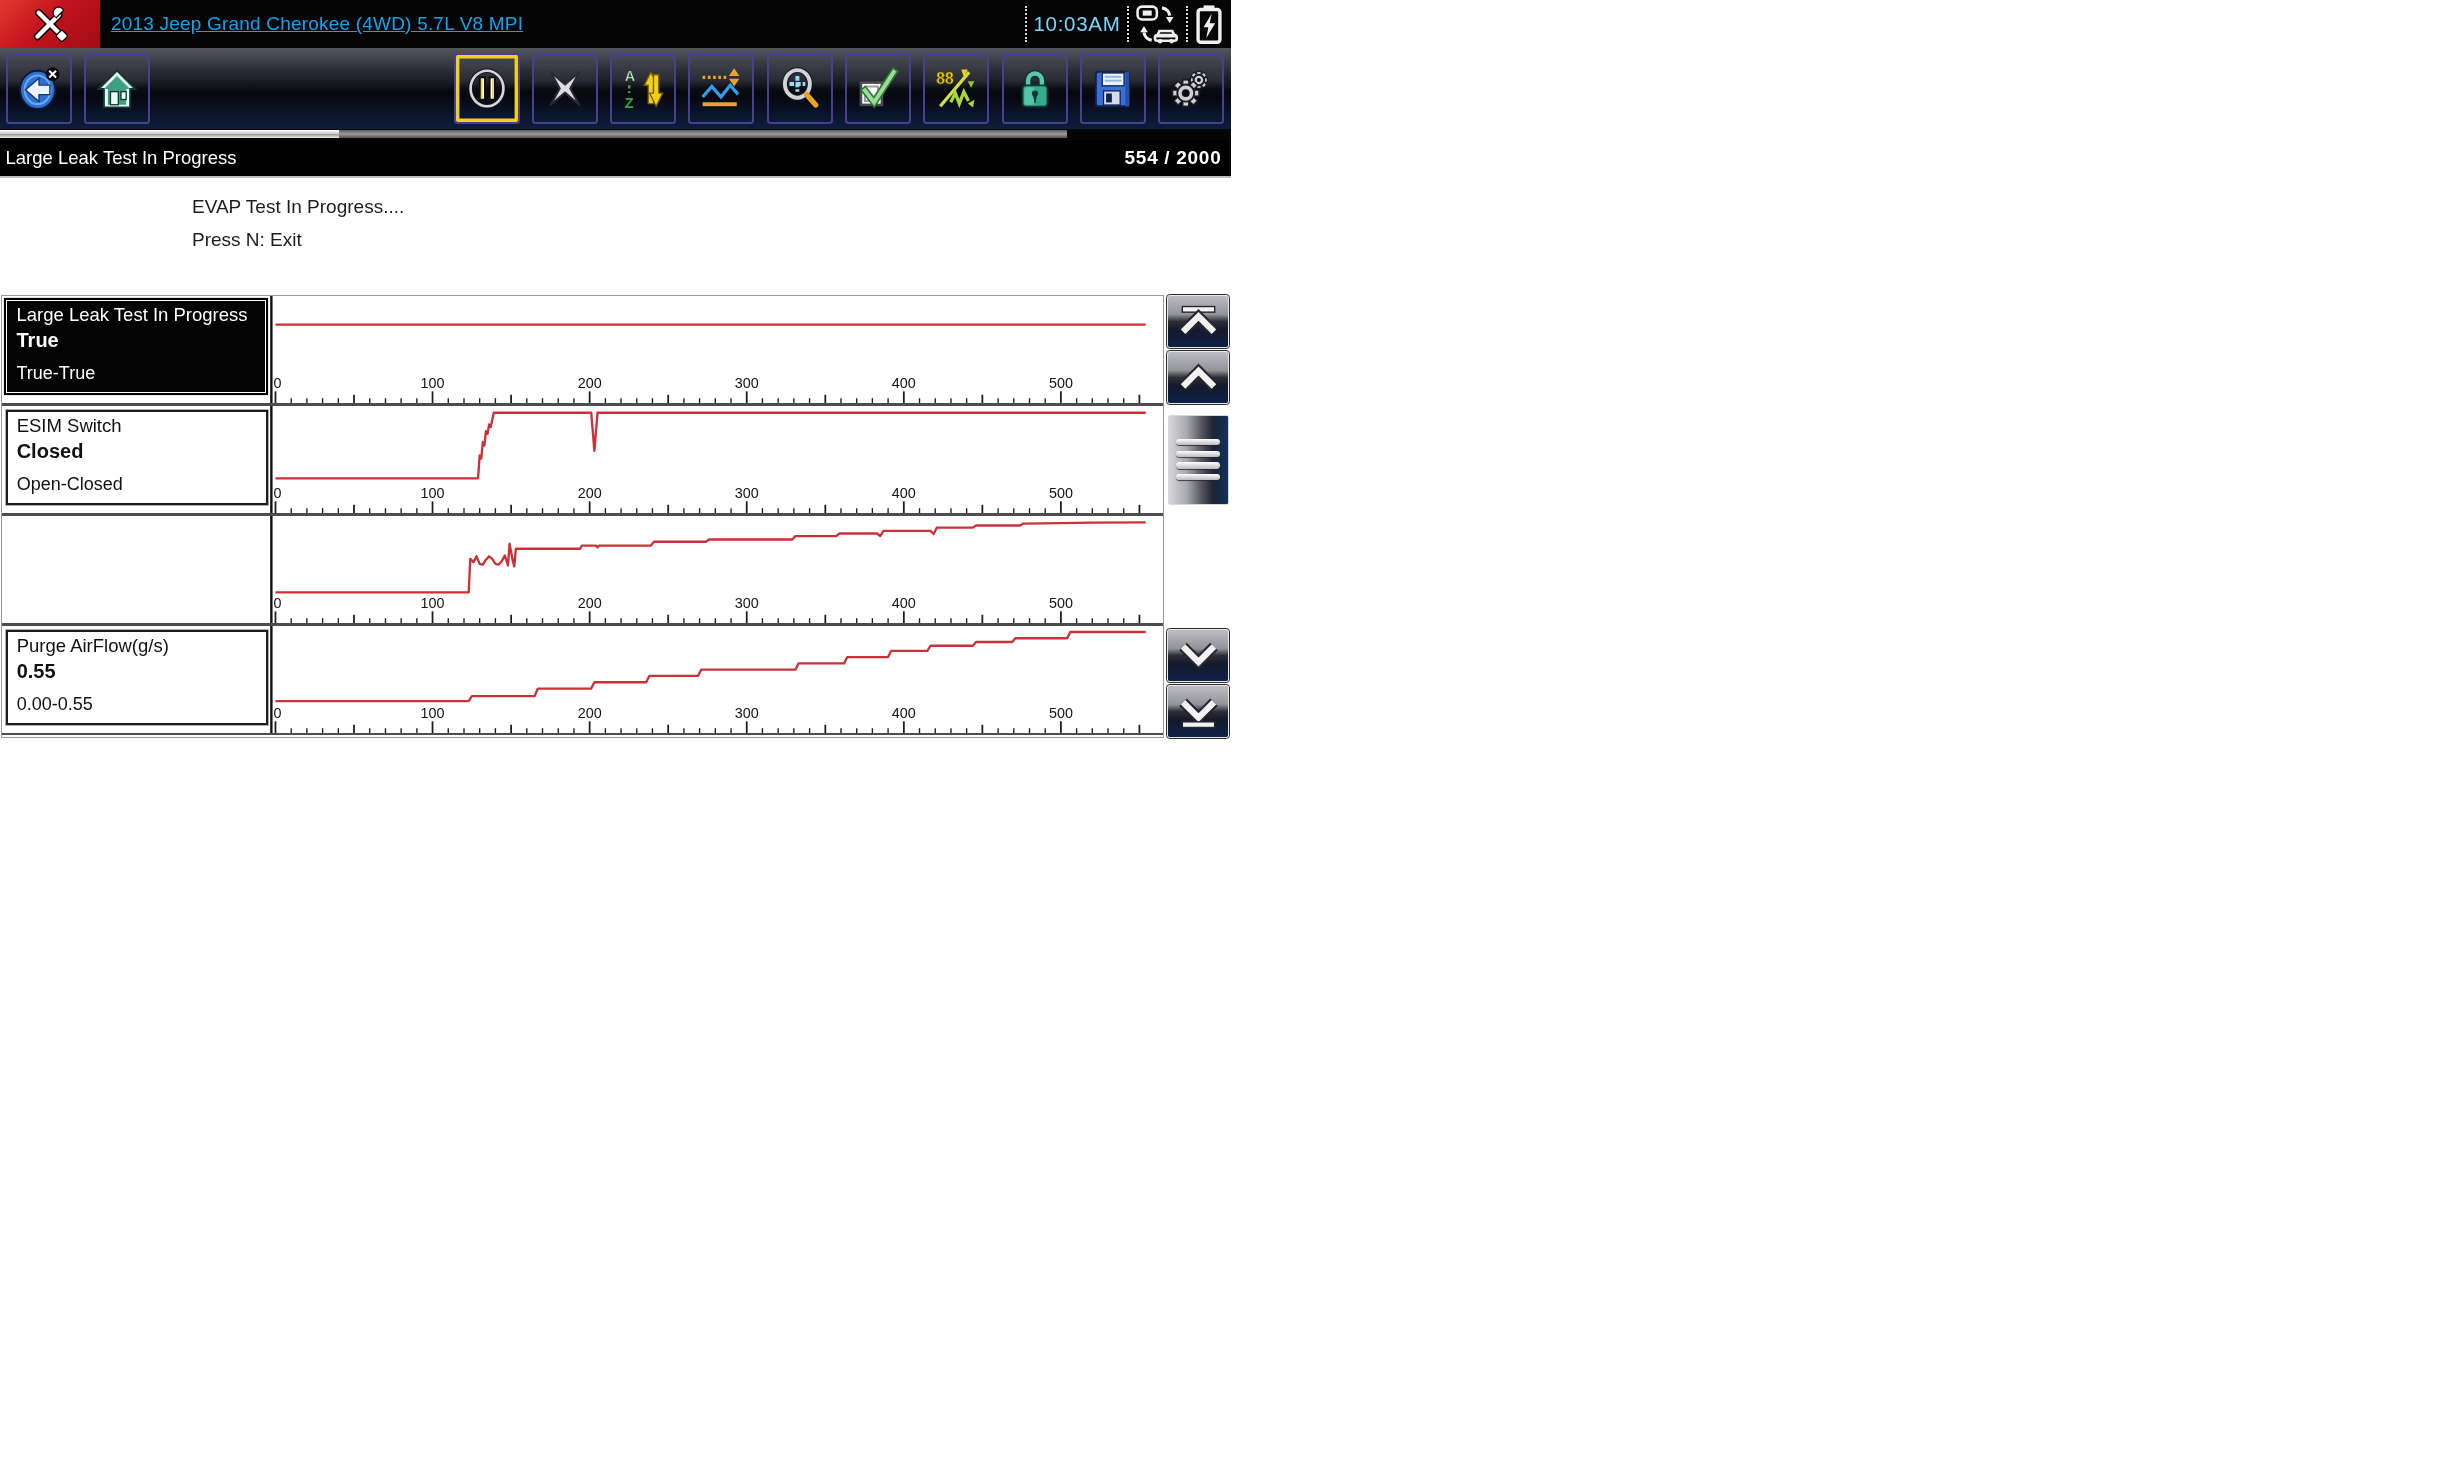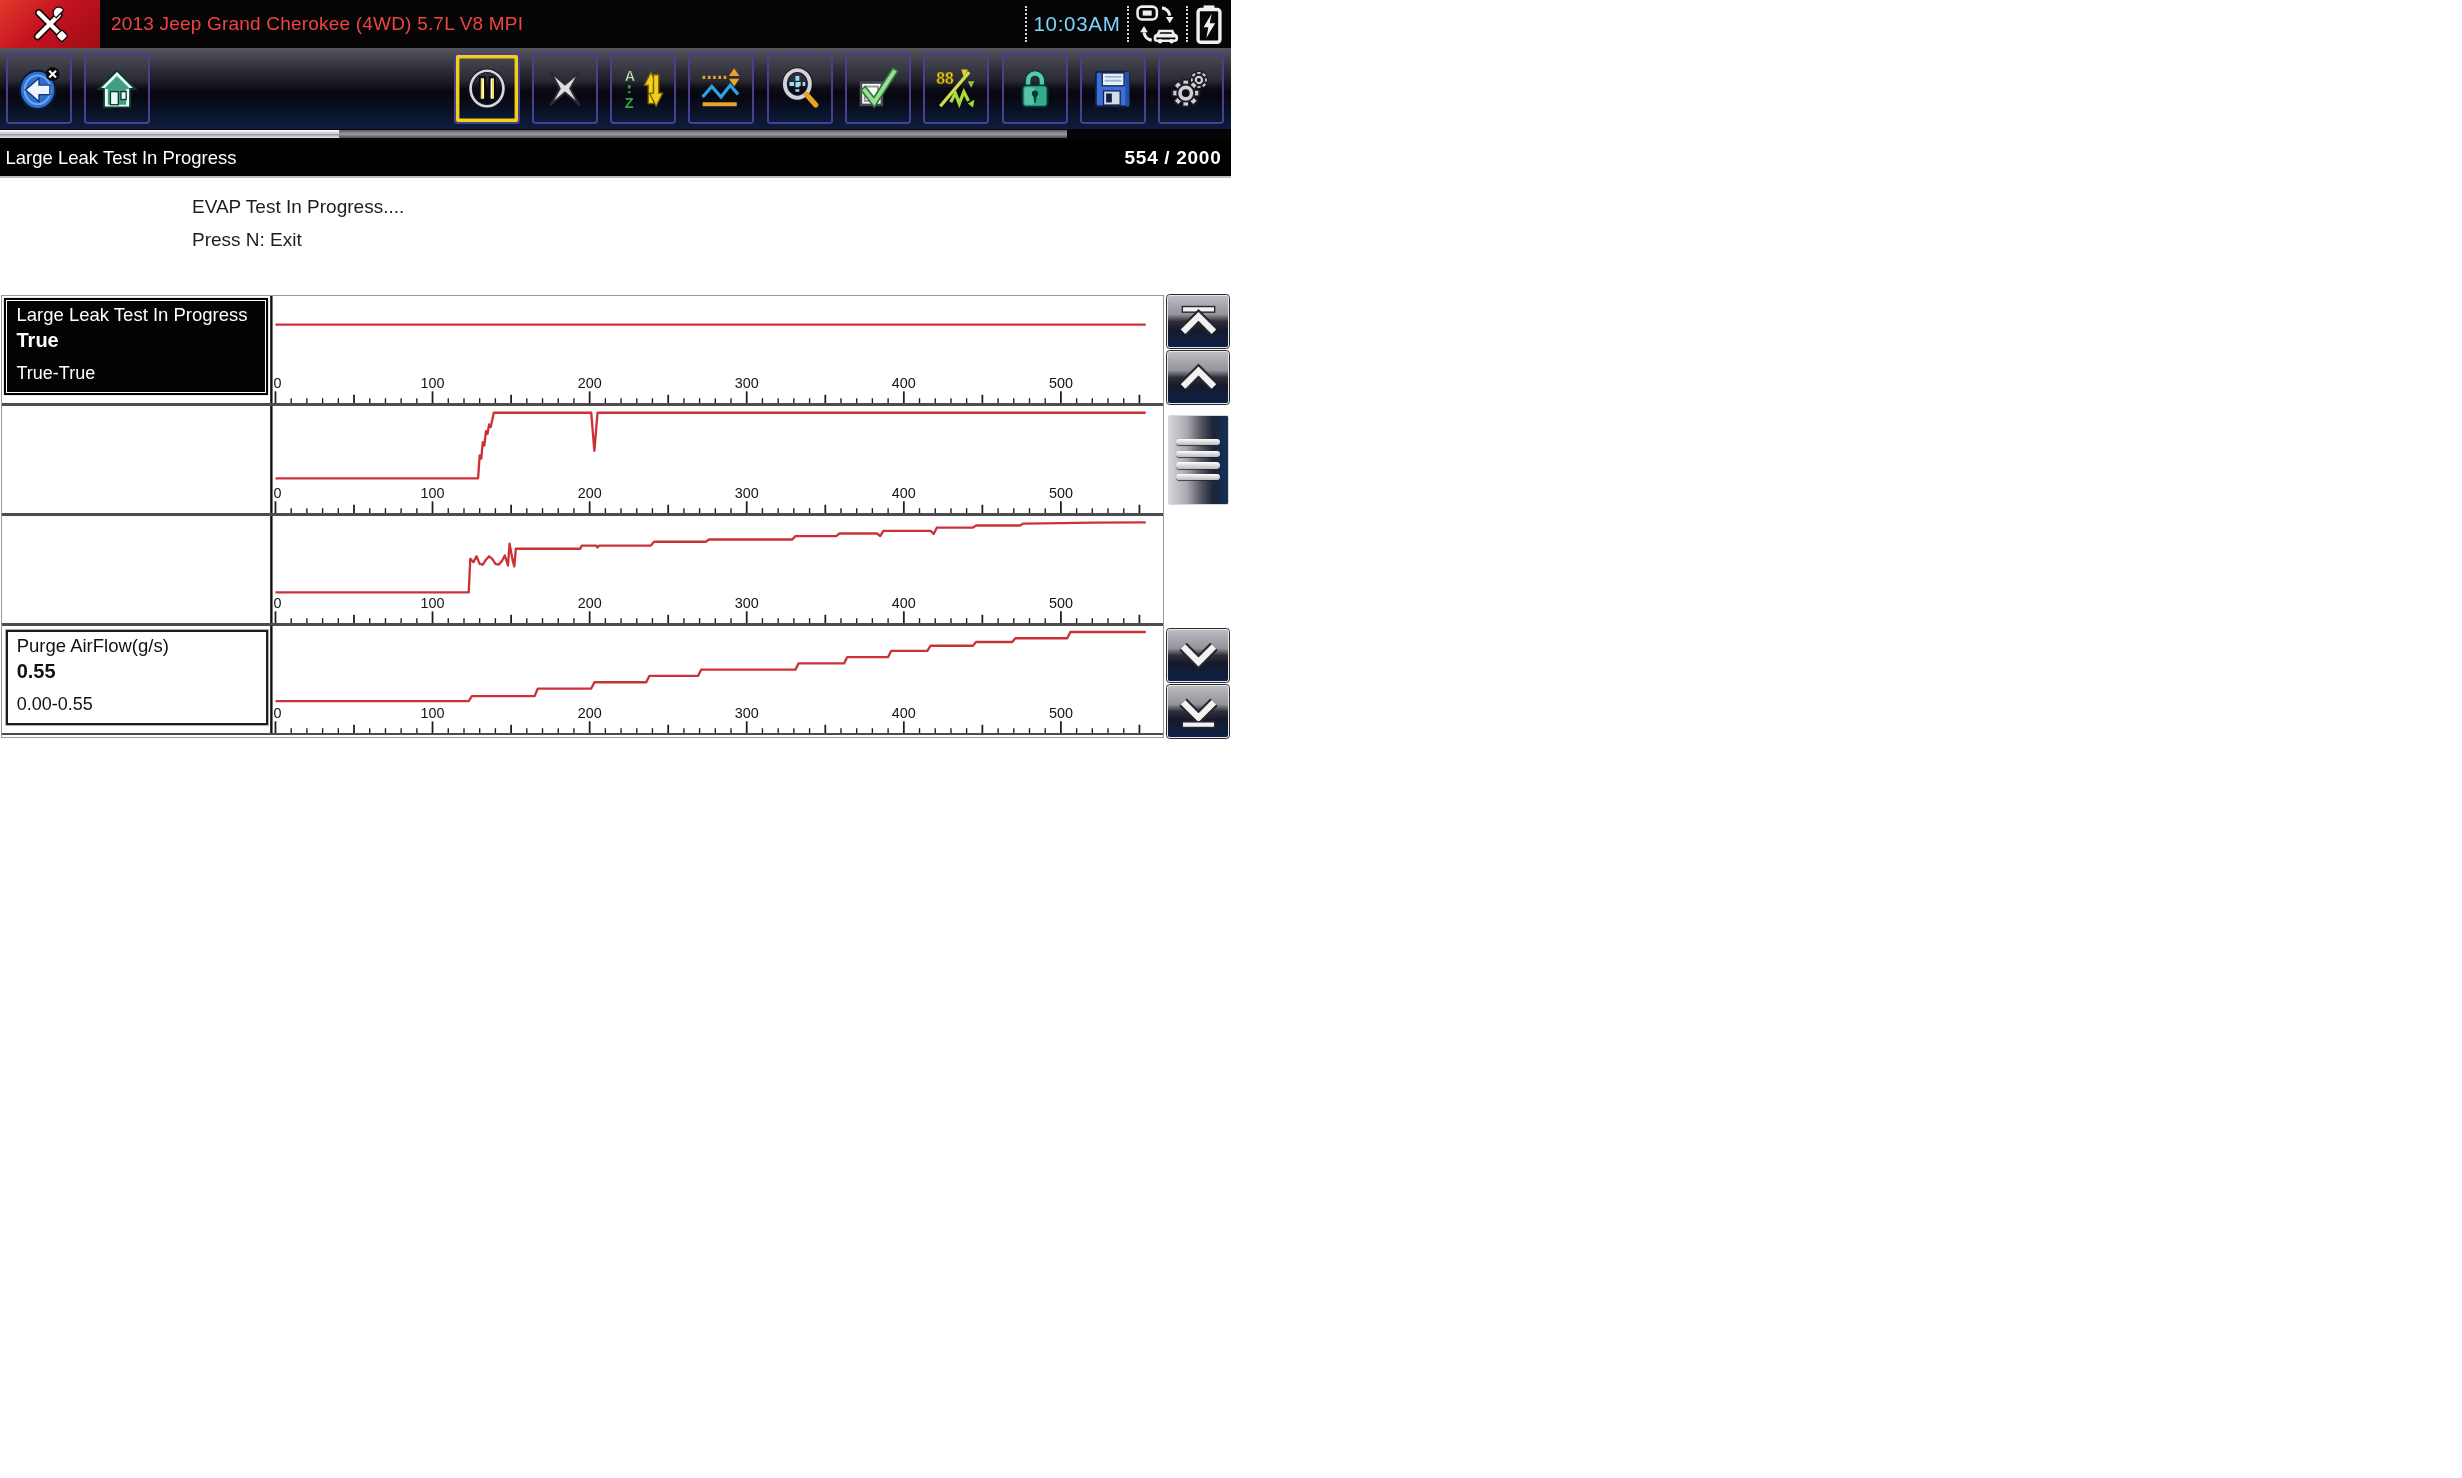--- a/index.html
+++ b/index.html
@@ -6,21 +6,21 @@
   body{
     width:1231px;height:739px;position:relative;overflow:hidden;
     background:#ffffff;font-family:"Liberation Sans",sans-serif;
     -webkit-font-smoothing:antialiased;
   }
   
   .titlebar{height:48px;background:#050505;display:flex;align-items:center;}
   .logo{width:100px;height:48px;flex:0 0 auto;
     background:linear-gradient(135deg,#e03a2a 0%,#c51320 45%,#9e0d14 100%);
     display:flex;align-items:center;justify-content:center;}
-  .app-title{color:#ef4444;font-size:19px;margin-left:11px;letter-spacing:0.2px;white-space:nowrap;}
+  .app-title{color:#0ea5e9;font-size:19px;margin-left:11px;letter-spacing:0.2px;white-space:nowrap;text-decoration:underline;}
   .tb-right{margin-left:auto;display:flex;align-items:center;margin-right:4.1px;}
   .vsep{width:0;height:36px;border-left:2.1px dotted #d8d8d8;margin:0 6.2px;}
   .clock{color:#7dd3fc;font-size:20.5px;letter-spacing:0.7px;}
   
   .toolbar{height:81px;display:flex;align-items:center;padding-left:5.5px;
     background:linear-gradient(180deg,#56565f 0%,#2b2b35 28%,#15151d 46%,#07070d 54%,#0a1226 78%,#0e1d3e 100%);}
   .tbtn{width:66px;height:71px;flex:0 0 auto;border:2.1px solid #4a3e8f;border-radius:3.4px;
     background:linear-gradient(180deg,#4a4a54 0%,#2a2a34 38%,#0c0c14 50%,#070710 62%,#0b1b38 100%);
     display:flex;align-items:center;justify-content:center;box-sizing:border-box;padding:0;cursor:pointer;}
   .tbtn + .tbtn{margin-left:12.3px;}
@@ -387,20 +387,25 @@
         <line x1="1271.0" y1="144" x2="1271.0" y2="156" stroke="#1d1d1d" stroke-width="2.6"></line>
         <text x="5.0" y="134" text-anchor="start" font-size="21" fill="#141414" font-family="&quot;Liberation Sans&quot;, sans-serif">0</text>
         <text x="237.6" y="134" text-anchor="middle" font-size="21" fill="#141414" font-family="&quot;Liberation Sans&quot;, sans-serif">100</text>
         <text x="467.3" y="134" text-anchor="middle" font-size="21" fill="#141414" font-family="&quot;Liberation Sans&quot;, sans-serif">200</text>
         <text x="696.9" y="134" text-anchor="middle" font-size="21" fill="#141414" font-family="&quot;Liberation Sans&quot;, sans-serif">300</text>
         <text x="926.6" y="134" text-anchor="middle" font-size="21" fill="#141414" font-family="&quot;Liberation Sans&quot;, sans-serif">400</text>
         <text x="1156.2" y="134" text-anchor="middle" font-size="21" fill="#141414" font-family="&quot;Liberation Sans&quot;, sans-serif">500</text>
         <line x1="2" y1="0" x2="2" y2="156" stroke="#101010" stroke-width="3.5"></line>
         <polyline points="8.0,105.4 304.2,105.4 306.5,72.0 308.8,76.7 311.1,52.8 313.4,57.6 315.7,36.6 318.0,40.4 320.3,27.0 322.6,30.8 327.2,9.8 469.6,9.8 474.2,65.3 478.8,9.8 1280.2,9.8" fill="none" stroke="#cb3238" stroke-width="3.4" stroke-linejoin="round" stroke-linecap="butt"></polyline>
       </svg>
+    <div class="pid-box">
+      <div class="pid-name">ESIM Switch</div>
+      <div class="pid-value">Closed</div>
+      <div class="pid-range">Open-Closed</div>
+    </div>
   </div>
   <div class="panel">
     <svg class="plot" viewBox="0 0 1304 156" preserveAspectRatio="none">
         <line x1="8.0" y1="139" x2="8.0" y2="156" stroke="#1d1d1d" stroke-width="2.6"></line>
         <line x1="31.0" y1="149" x2="31.0" y2="156" stroke="#1d1d1d" stroke-width="2"></line>
         <line x1="53.9" y1="149" x2="53.9" y2="156" stroke="#1d1d1d" stroke-width="2"></line>
         <line x1="76.9" y1="149" x2="76.9" y2="156" stroke="#1d1d1d" stroke-width="2"></line>
         <line x1="99.9" y1="149" x2="99.9" y2="156" stroke="#1d1d1d" stroke-width="2"></line>
         <line x1="122.8" y1="144" x2="122.8" y2="156" stroke="#1d1d1d" stroke-width="2.6"></line>
         <line x1="145.8" y1="149" x2="145.8" y2="156" stroke="#1d1d1d" stroke-width="2"></line>

